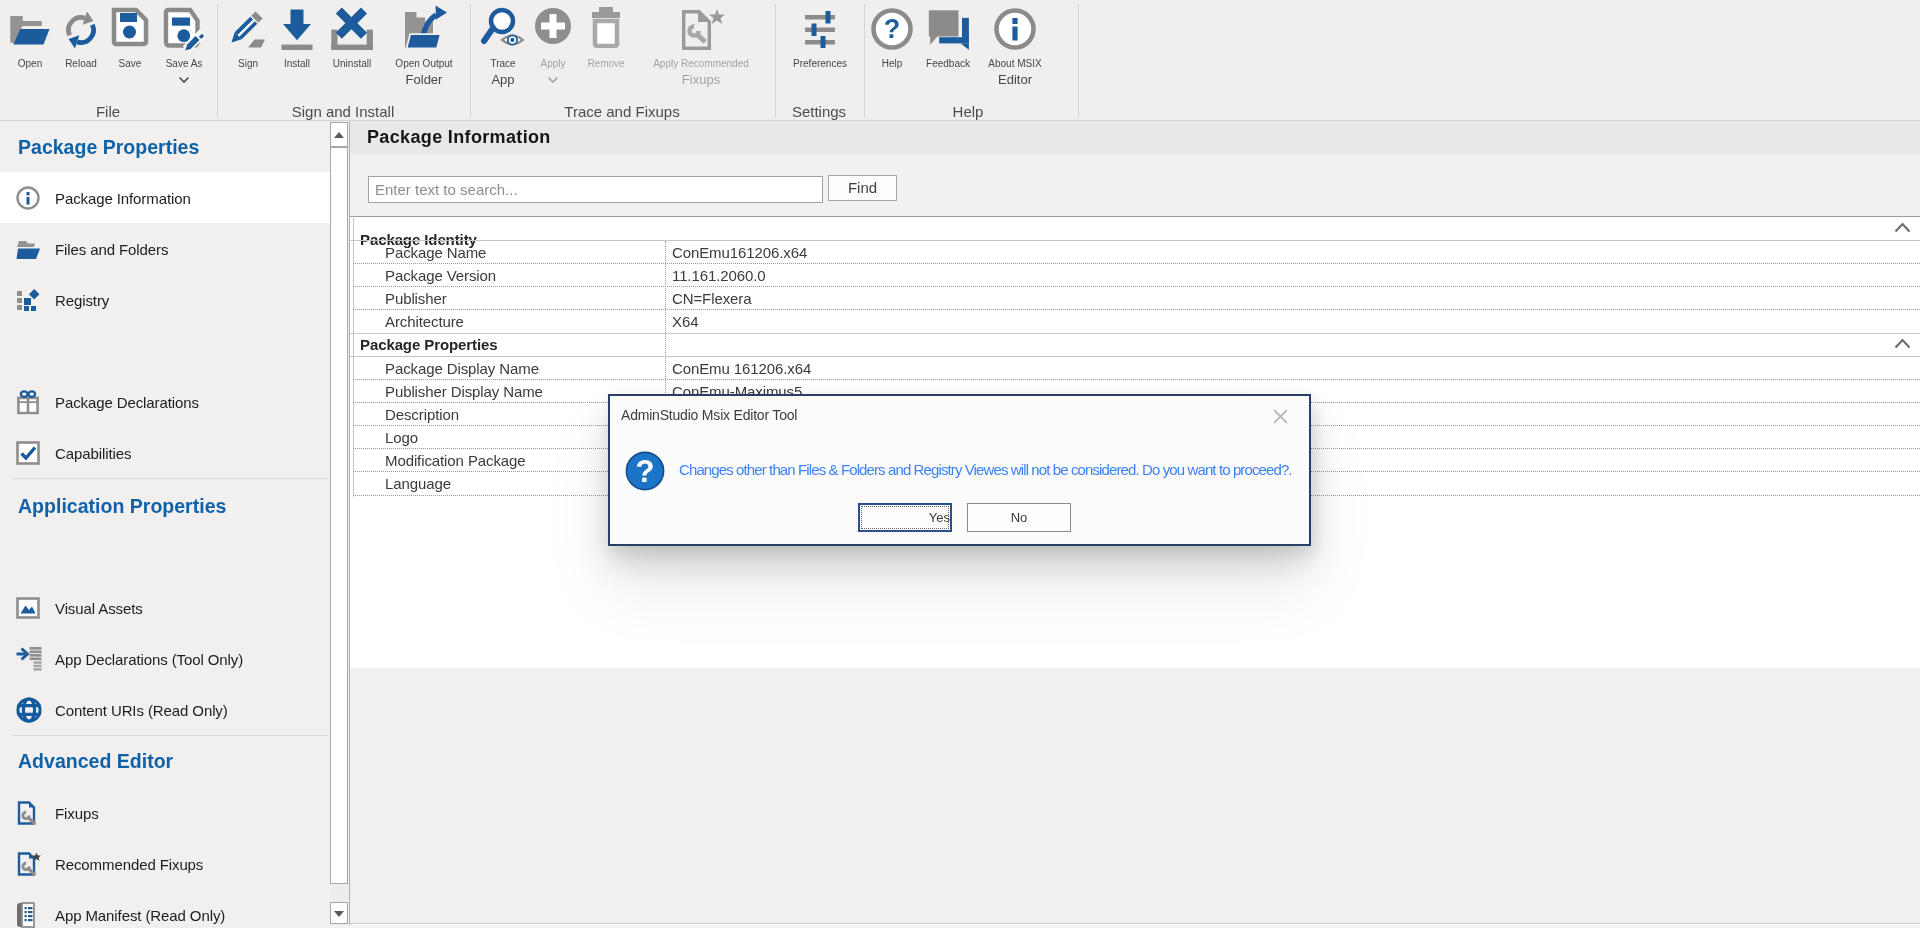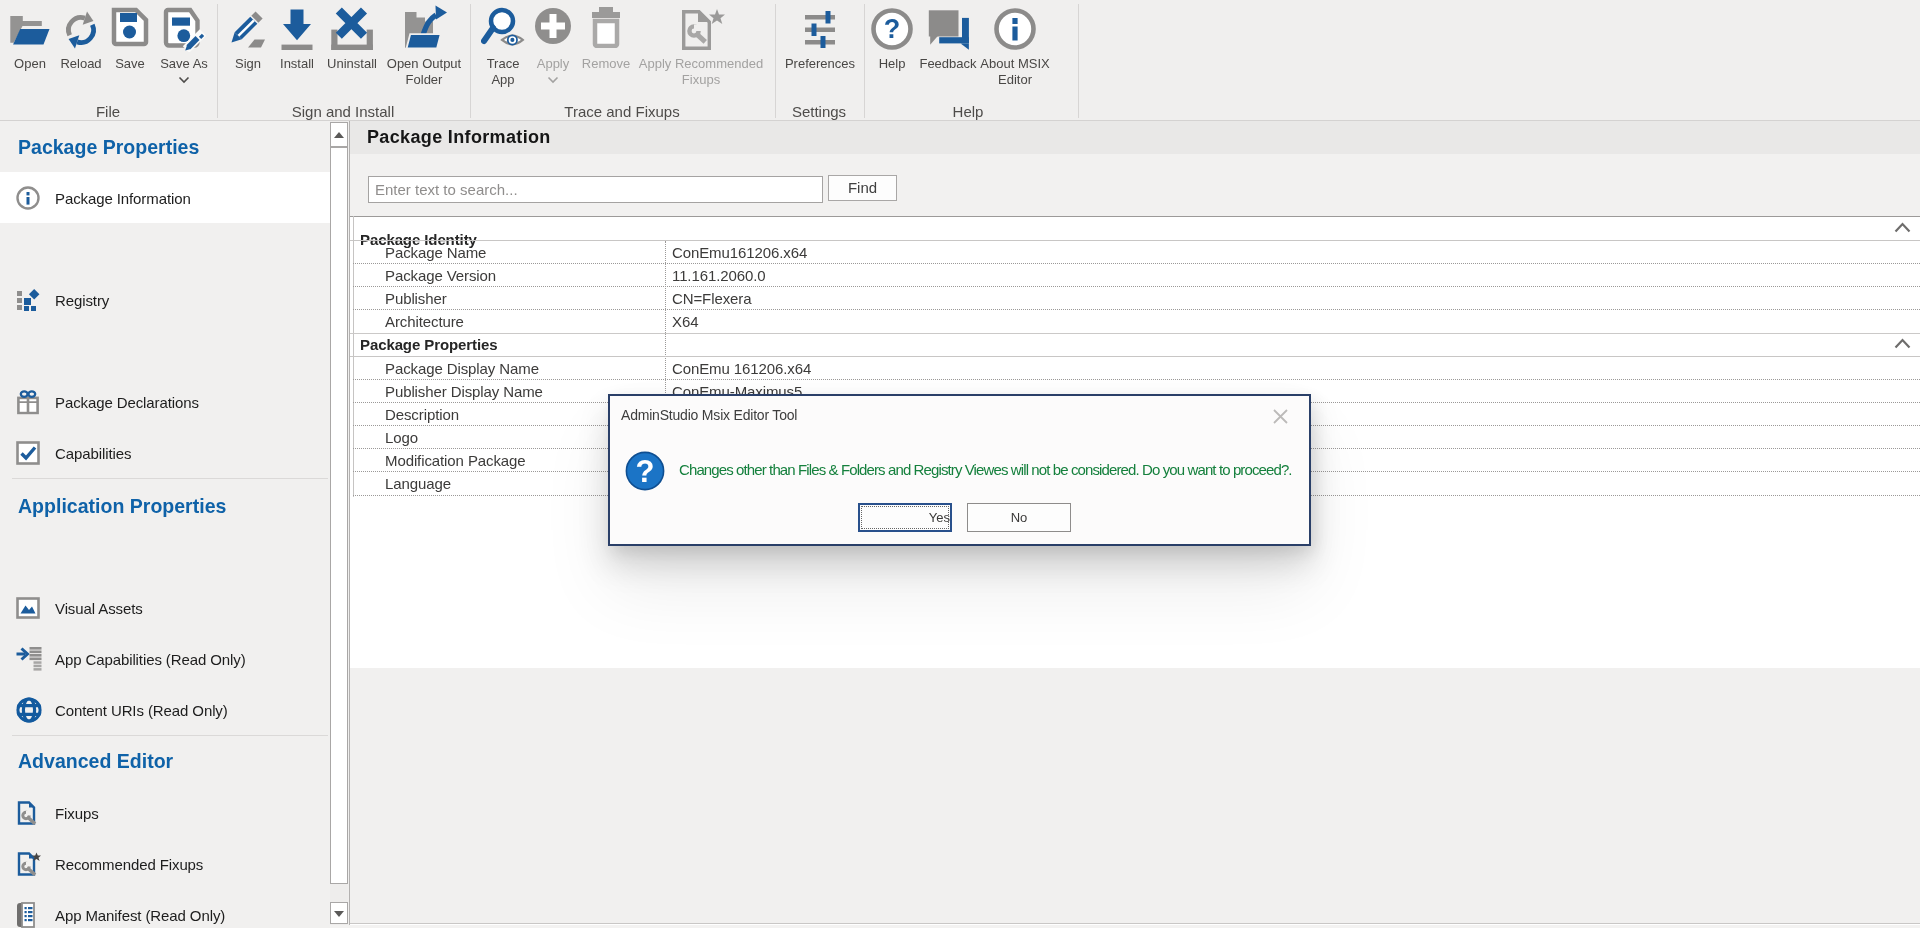--- a/index.html
+++ b/index.html
@@ -5,21 +5,21 @@
 * { margin:0; padding:0; box-sizing:border-box; }
 html,body { width:1920px; height:928px; overflow:hidden; }
 body { font-family:"Liberation Sans", sans-serif; background:#f0efee; }
 #app { position:absolute; top:0; left:0; width:1920px; height:928px; background:#f0efee; overflow:hidden; }
 .abs { position:absolute; }
 
 
 #toolbar { position:absolute; top:0; left:0; width:1920px; height:121px; background:#f0efee; border-bottom:1px solid #d4d2d1; }
 .titem { position:absolute; top:0; text-align:center; }
 .ticon { position:absolute; top:6px; left:50%; transform:translateX(-50%); }
-.tlab { position:absolute; top:56px; left:50%; transform:translateX(-50%); font-size:13px; color:#494745; white-space:nowrap; line-height:15px; }
+.tlab { position:absolute; top:56px; left:50%; transform:translateX(-50%); font-size:10px; color:#494745; white-space:nowrap; line-height:15px; }
 .tlab2 { position:absolute; top:72px; left:50%; transform:translateX(-50%); font-size:13px; color:#494745; white-space:nowrap; line-height:15px; }
 .dis { color:#a3a2a1 !important; }
 .tsep { position:absolute; top:4px; width:1px; height:114px; background:#d7d5d4; }
 .tgroup { position:absolute; top:103px; font-size:15px; color:#4e4c4a; text-align:center; white-space:nowrap; }
 .chev { position:absolute; left:50%; transform:translateX(-50%); }
 
 
 #sidebar { position:absolute; top:121px; left:0; width:330px; height:807px; background:#f1f0ef; }
 .shead { position:absolute; left:18px; font-weight:bold; font-size:21px; color:#0f62a8; transform:scaleX(0.93); transform-origin:0 50%; white-space:nowrap; }
 .sitem { position:absolute; left:0; width:330px; height:51px; }
@@ -46,21 +46,21 @@
 .rowlab { position:absolute; left:35px; font-size:15px; color:#3c3b3a; white-space:nowrap; letter-spacing:-0.1px; }
 .rowval { position:absolute; left:322px; font-size:15px; color:#3c3b3a; white-space:nowrap; letter-spacing:-0.1px; }
 .rowhead { position:absolute; left:10px; font-size:15px; font-weight:bold; color:#262626; letter-spacing:-0.1px; }
 #graybottom { position:absolute; left:0; top:547px; width:1570px; height:256px; background:#f1f0ef; border-bottom:1px solid #c9c7c6; }
 #bottomstrip { position:absolute; left:330px; top:925px; width:1590px; height:3px; background:#f3f2f1; }
 
 
 #dialog { position:absolute; left:608px; top:394px; width:703px; height:152px; background:#fcfbfb; border:2px solid #2a3f68;
   box-shadow: 0 18px 30px rgba(0,0,0,0.14), 0 42px 70px rgba(0,0,0,0.08), 4px 6px 14px rgba(0,0,0,0.08); }
 #dlgtitle { position:absolute; left:11px; top:11px; font-size:14px; color:#3d3d3d; letter-spacing:-0.2px; }
-#dlgmsg { position:absolute; left:69px; top:65px; font-size:15px; color:#15803d; white-space:nowrap; letter-spacing:-0.89px; }
+#dlgmsg { position:absolute; left:69px; top:65px; font-size:15px; color:#3b82f6; white-space:nowrap; letter-spacing:-0.89px; }
 .dbtn { position:absolute; top:107px; height:29px; background:#fdfdfd; font-size:13px; color:#3b3a39; text-align:center; }
 #btnyes { left:248px; width:94px; border:2px solid #29508c; line-height:25px;text-align:right; }
 #btnyes .focus { position:absolute; left:1px; top:1px; right:1px; bottom:1px; border:1px dotted #666; }
 #btnno { left:357px; width:104px; border:1px solid #8e8c8b; line-height:27px; }
 </style>
 </head>
 <body>
 <div id="app">
   <div id="toolbar">
 
@@ -253,20 +253,27 @@
 
     <div class="sitem sel" style="top:51px">
       <svg class="sico" width="24" height="24" viewBox="0 0 24 24">
         <circle cx="12" cy="12" r="10.5" fill="#fff" stroke="#8f8e8d" stroke-width="2.4"></circle>
         <rect x="10.5" y="6" width="3" height="3.4" fill="#1c5c9c"></rect>
         <rect x="10.5" y="11" width="3" height="7.6" fill="#1c5c9c"></rect>
       </svg>
       <div class="stext">Package Information</div>
     </div>
 
+    <div class="sitem" style="top:102px">
+      <svg class="sico" width="25" height="22" viewBox="0 0 25 22">
+        <path d="M1 9 L3 3 L10 3 L12 5.5 L19 5.5 L18 9 Z" fill="#949392"></path>
+        <path d="M2 10.5 L24 10.5 L20 21 L0.5 21 Z" fill="#1c5c9c"></path>
+      </svg>
+      <div class="stext">Files and Folders</div>
+    </div>
 
     <div class="sitem" style="top:153px">
       <svg class="sico" width="24" height="24" viewBox="0 0 24 24">
         <rect x="1" y="3" width="5" height="5" fill="#8f8e8d"></rect>
         <rect x="1" y="10" width="5" height="5" fill="#8f8e8d"></rect>
         <rect x="1" y="17" width="5" height="5" fill="#8f8e8d"></rect>
         <rect x="8" y="10" width="7" height="7" fill="#1c5c9c"></rect>
         <rect x="8" y="18" width="5" height="5" fill="#1c5c9c"></rect>
         <rect x="15" y="18" width="5" height="5" fill="#1c5c9c"></rect>
         <rect x="14.5" y="2.5" width="7.4" height="7.4" fill="#1c5c9c" transform="rotate(45 18.2 6.2)"></rect>
@@ -311,21 +318,21 @@
         <path d="M0.5 7.5 H9" stroke="#1c5c9c" stroke-width="3"></path>
         <path d="M5.5 2 L11.5 7.5 L5.5 13" fill="none" stroke="#1c5c9c" stroke-width="3"></path>
         <rect x="13.5" y="0.5" width="12" height="2.6" fill="#8f8e8d"></rect>
         <rect x="13.5" y="4" width="12" height="2.6" fill="#8f8e8d"></rect>
         <rect x="13.5" y="7.5" width="12" height="2.6" fill="#8f8e8d"></rect>
         <rect x="13.5" y="11" width="12" height="2.6" fill="#8f8e8d"></rect>
         <rect x="17.5" y="14.8" width="8" height="2.5" fill="#a7a6a5"></rect>
         <rect x="17.5" y="18.2" width="8" height="2.5" fill="#a7a6a5"></rect>
         <rect x="17.5" y="21.6" width="8" height="2.5" fill="#a7a6a5"></rect>
       </svg>
-      <div class="stext">App Capabilities (Read Only)</div>
+      <div class="stext">App Declarations (Tool Only)</div>
     </div>
 
     <div class="sitem" style="top:563px">
       <svg class="sico" width="26" height="26" viewBox="0 0 26 26">
         <defs>
             <clipPath id="gclip">
               <circle cx="13" cy="13" r="12.6"></circle>
             </clipPath>
           </defs>
         <g clip-path="url(#gclip)">

